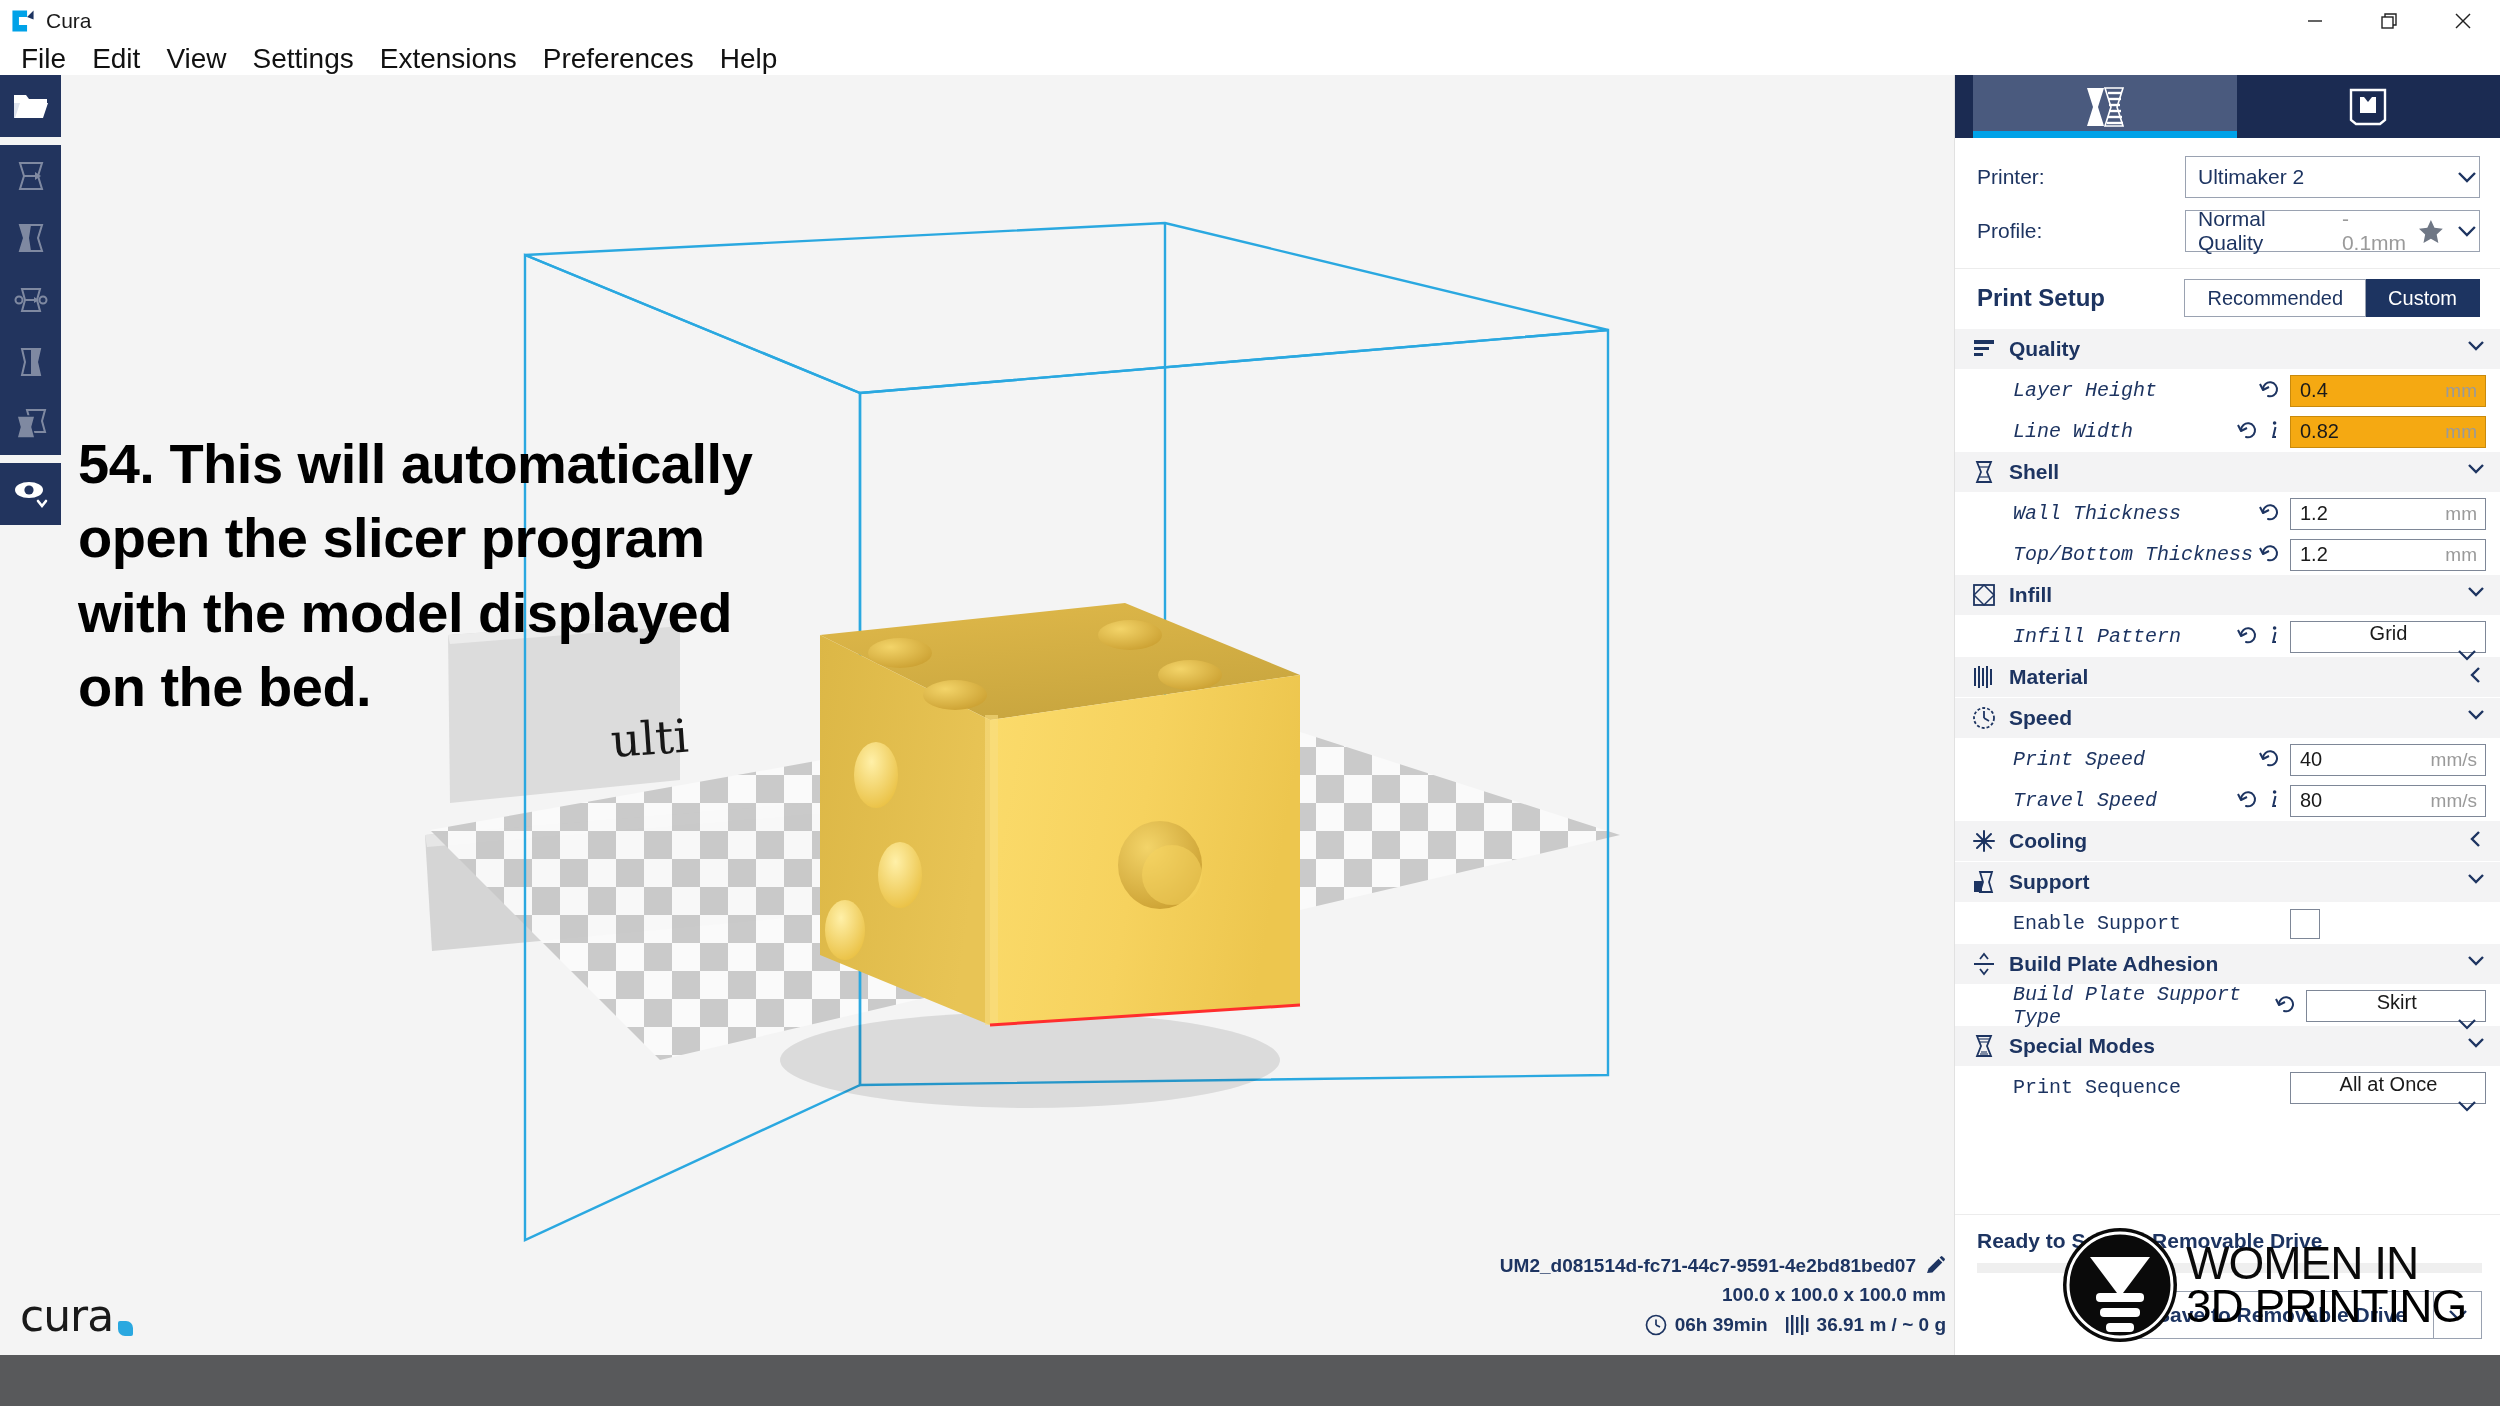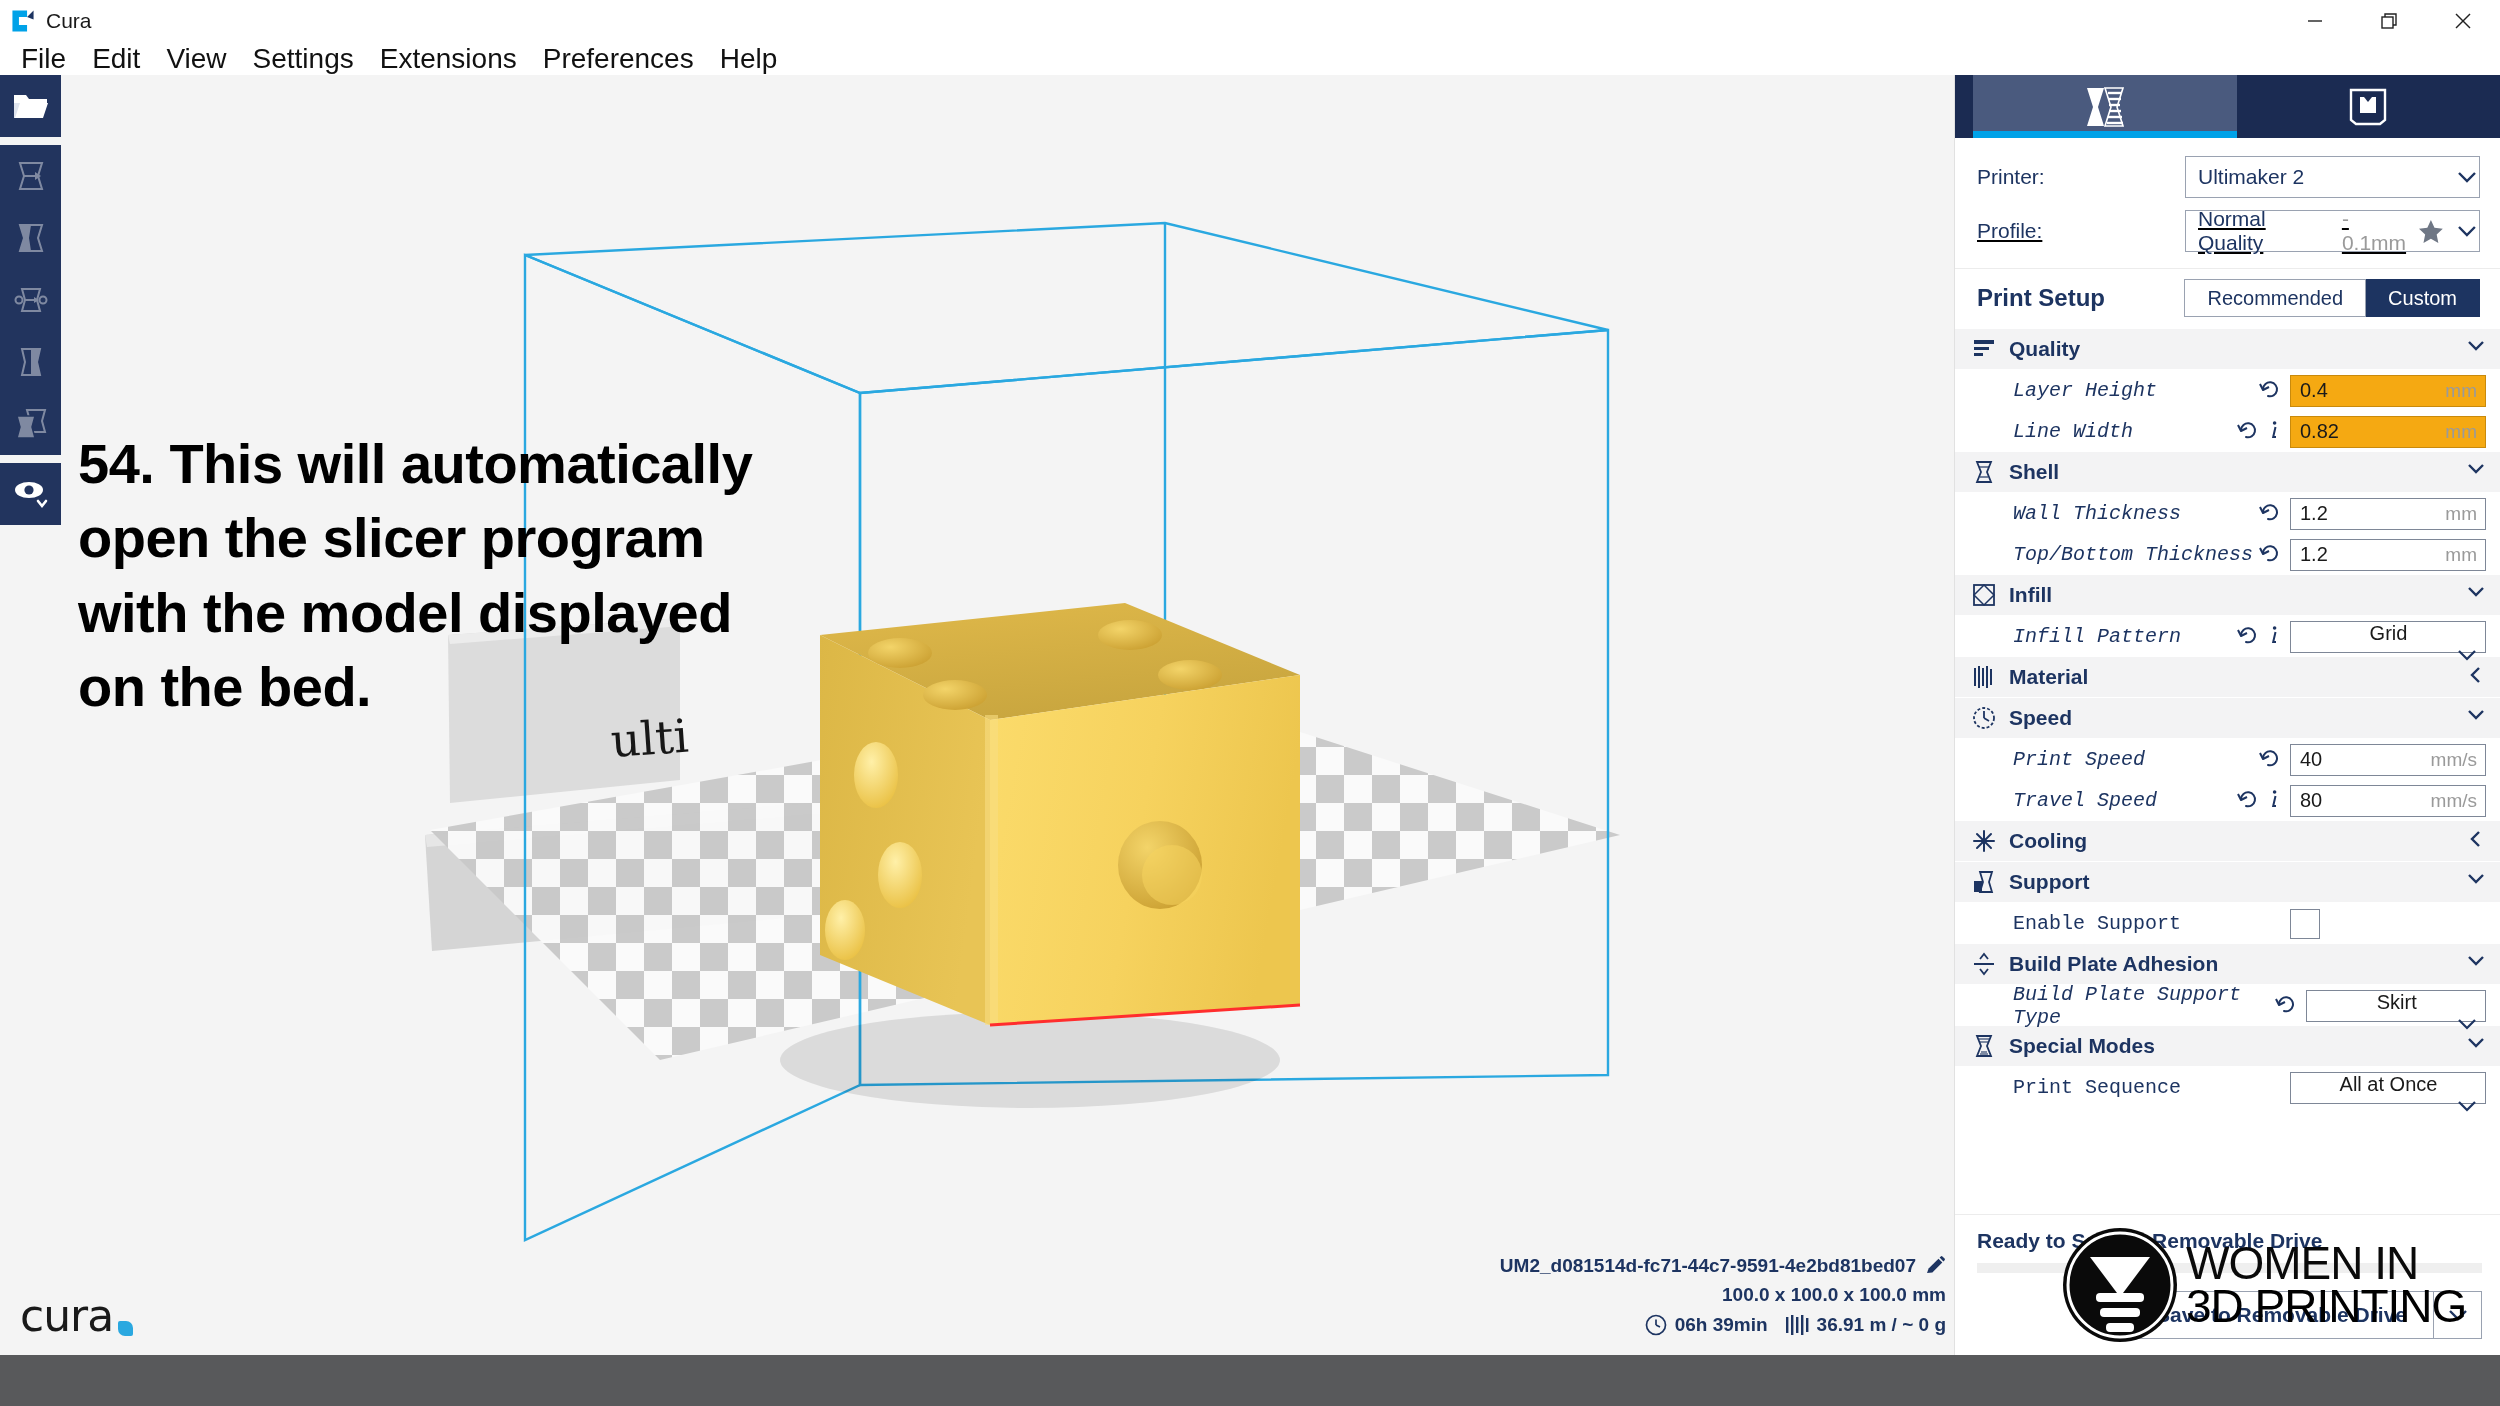--- a/index.html
+++ b/index.html
@@ -89,21 +89,21 @@
     position: relative; cursor: pointer; height: 63px;
   }
   .tab.active { background: #4a5a7e; }
   .tab.active::after {
     content:""; position:absolute; left:0; right:0; bottom:0; height:7px; background:#00a2e8;
   }
   .tab.first { max-width: 18px; flex: 0 0 18px; background: #1b2b52; }
 
   .printer-block { padding: 18px 20px 16px 22px; background: #fff; }
   .pline { display: flex; align-items: center; margin-bottom: 12px; }
-  .pline:last-child { margin-bottom: 0; text-decoration: underline; }
+  .pline:last-child { margin-bottom: 0; }
   .plabel { font-size: 21px; color: #1d3461; width: 208px; }
   .pselect {
     flex: 1; height: 42px; border: 1px solid #9aa2b1; background: #fff;
     display: flex; align-items: center; padding: 0 1px 0 12px;
     font-size: 21px; color: #1d3461; cursor: pointer;
   }
   .pselect .chev { margin-left: auto; }
   .pselect .muted { color: #9a9a9a; margin-left: 6px; }
   .star { margin-left: auto; margin-right: 12px; }
 

